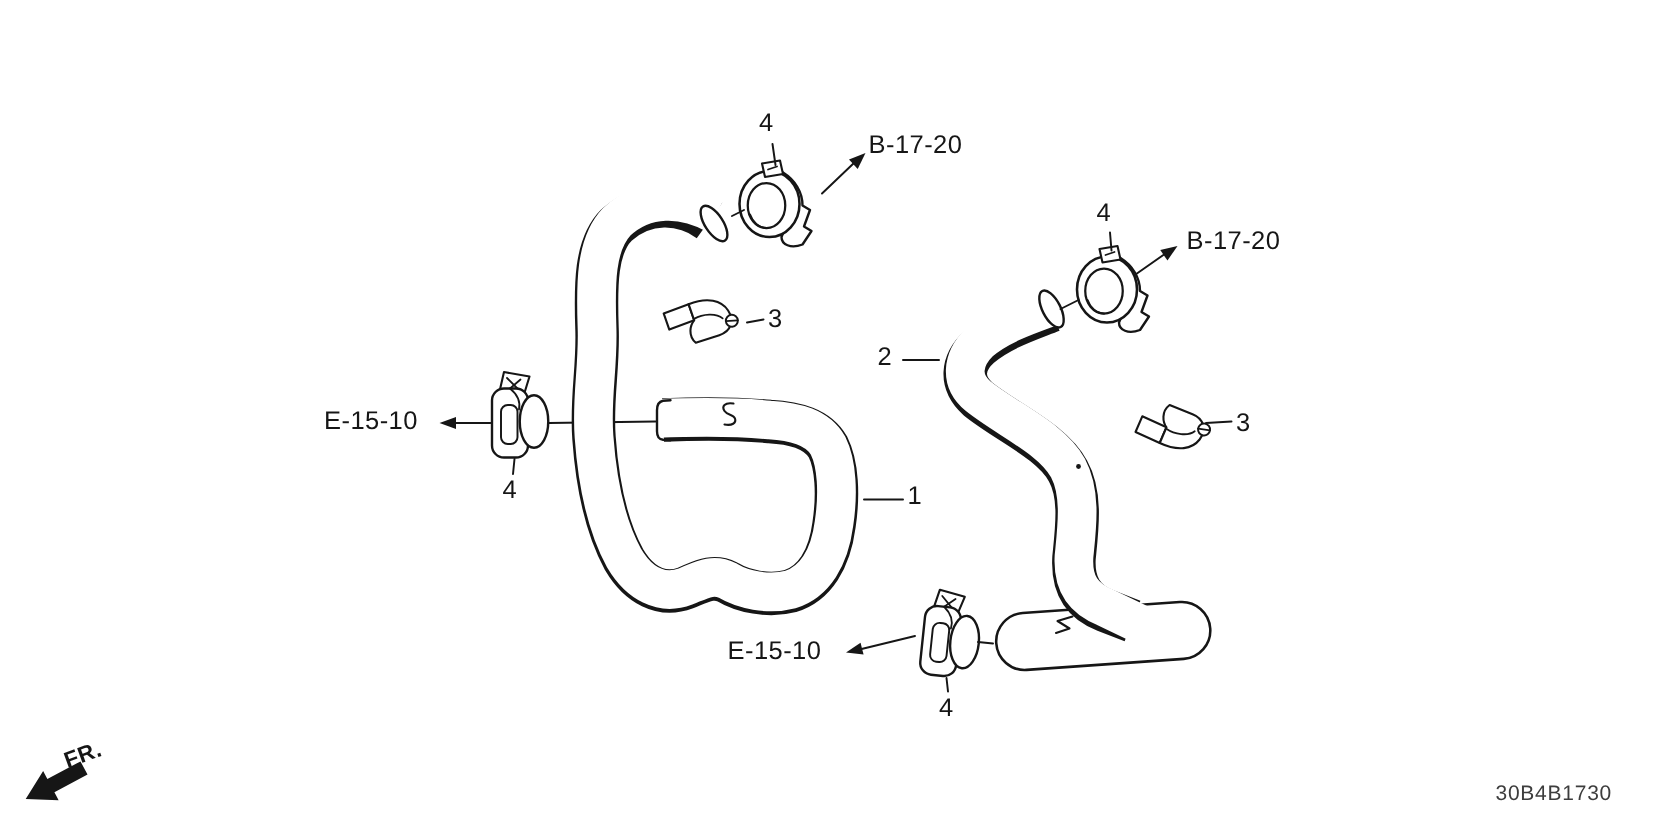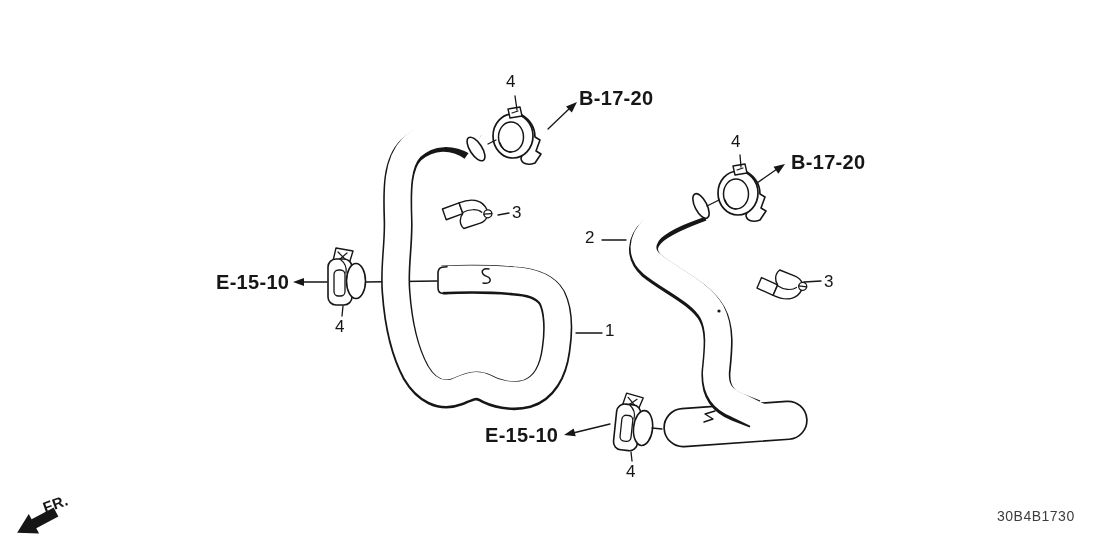--- a/index.html
+++ b/index.html
@@ -1,21 +1,21 @@
 <!DOCTYPE html>
 <html><head>
 <meta charset="utf-8">
 <style>
   html,body{margin:0;padding:0;}
   body{width:1108px;height:554px;overflow:hidden;background:#ffffff;}
   .stage{position:relative;width:1108px;height:554px;background:#ffffff;font-family:"Liberation Sans",sans-serif;}
   .stage svg{position:absolute;left:0;top:0;}
   .lbl{position:absolute;color:#161616;line-height:1;white-space:nowrap;user-select:none;}
   .num{font-size:17px;}
-  .ref{font-size:20px;font-weight:bold;letter-spacing:.3px;}
+  .ref{font-size:17px;font-weight:normal;letter-spacing:.3px;}
   .code{font-size:14px;color:#3d3d3d;letter-spacing:.5px;}
   .fr{font-size:15px;font-weight:bold;transform:rotate(-20deg);transform-origin:left bottom;letter-spacing:.5px;}
 </style>
 </head>
 <body>
 
 <div class="stage">
 
   <svg width="1108" height="554" viewBox="0 0 1108 554" stroke-linejoin="round" stroke-linecap="round">
     <defs>
@@ -108,14 +108,14 @@
   <div class="lbl ref" style="left:791px;top:152px">B-17-20</div>
   <div class="lbl ref" style="left:216px;top:272px">E-15-10</div>
   <div class="lbl num" style="left:335px;top:318px">4</div>
   <div class="lbl num" style="left:512px;top:204px">3</div>
   <div class="lbl num" style="left:585px;top:229px">2</div>
   <div class="lbl num" style="left:605px;top:322px">1</div>
   <div class="lbl num" style="left:824px;top:273px">3</div>
   <div class="lbl ref" style="left:485px;top:425px">E-15-10</div>
   <div class="lbl num" style="left:626px;top:463px">4</div>
   <div class="lbl fr" style="left:46px;top:500px">FR.</div>
-  <div class="lbl code" style="left:997px;top:509px">30B4B1730</div>
+  <div class="lbl code" style="left:997px;top:521px">30B4B1730</div>
 </div>
 
 </body></html>

